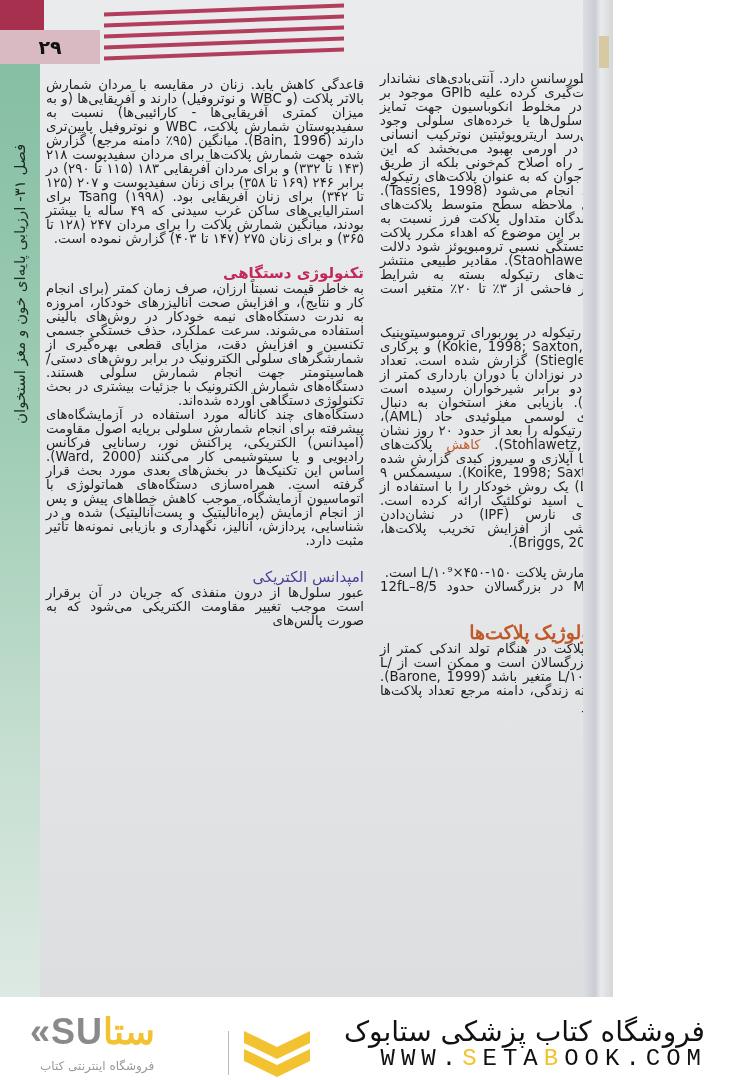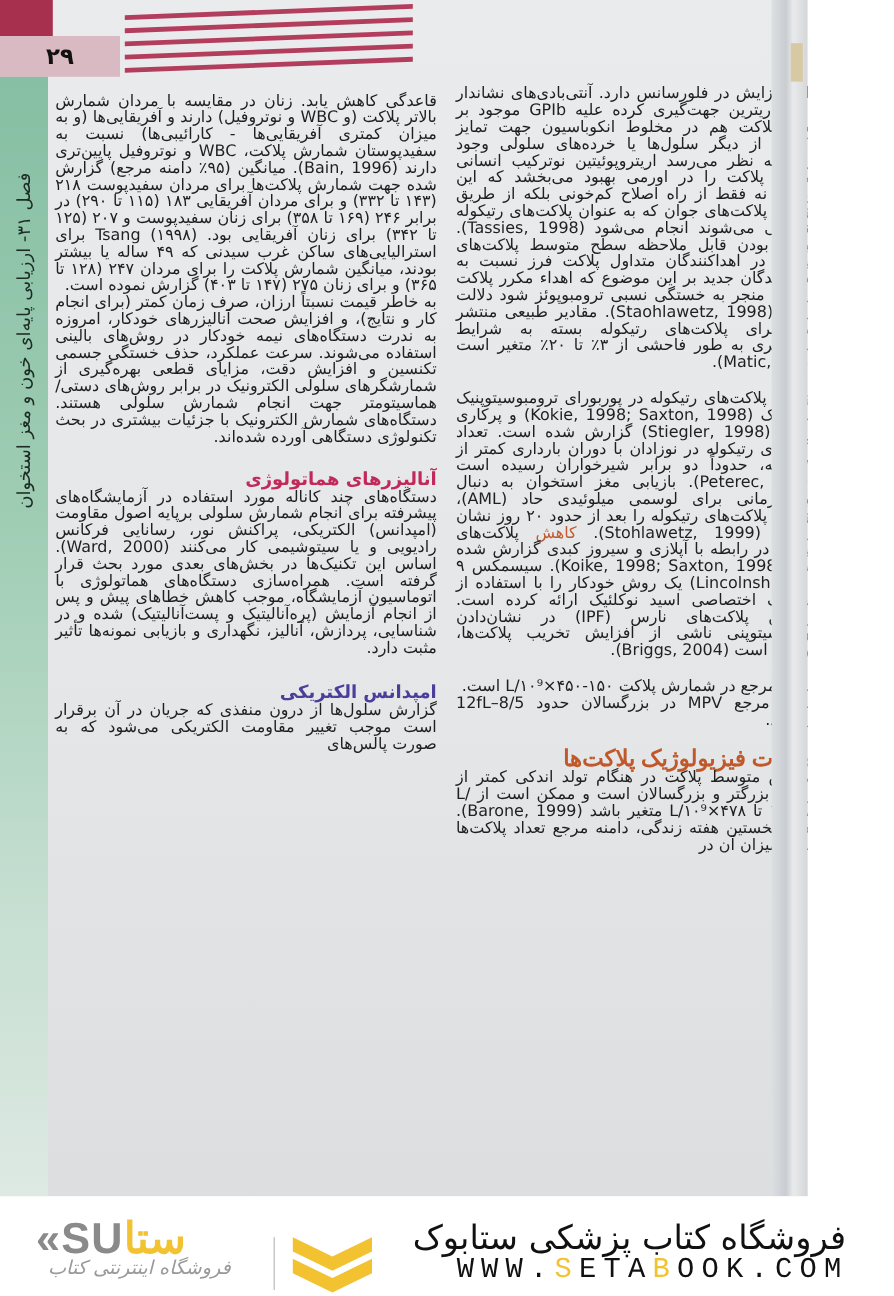--- a/index.html
+++ b/index.html
@@ -1,18 +1,18 @@
 <!DOCTYPE html>
 <html><head>
 <meta charset="utf-8">
 <style>
   html, body { margin:0; padding:0; }
   body { width:745px; height:1080px; background:#fff; overflow:hidden; position:relative;
          font-family:"DejaVu Sans", sans-serif; }
-  .page { position:absolute; left:0; top:0; width:673px; height:997px;
+  .page { position:absolute; left:0; top:0; width:613px; height:997px;
           background:linear-gradient(180deg,#e9ebec 0%,#e4e6e7 60%,#dcdedf 100%); overflow:hidden; }
   .page-edge { position:absolute; right:0; top:0; width:30px; height:997px;
                background:linear-gradient(90deg,#dcdfe2 0%,#c9cdd1 40%,#e8eaeb 60%,#d4d6d8 100%); }
   .page-edge .tab { position:absolute; right:4px; top:36px; width:10px; height:32px; background:#d7c9a2; }
   .top-block { position:absolute; left:0; top:0; width:44px; height:30px; background:#a8304f; }
   .num-box { position:absolute; left:0; top:30px; width:100px; height:34px; background:#d9b9c2;
              color:#111; font-size:19px; font-weight:bold; display:flex; align-items:center; justify-content:center;
              direction:rtl; }
   .stripes { position:absolute; left:104px; top:8px; width:240px; height:56px; }
   .stripes div { height:4px; background:#b33d5c; margin-bottom:7px; transform:skewY(-2.2deg); }
@@ -21,30 +21,30 @@
   .side-strip .vlabel { position:absolute; left:4px; top:60px; width:32px; height:320px;
                         writing-mode:vertical-rl; transform:rotate(180deg); direction:rtl;
                         font-size:15px; color:#1d2b25; display:flex; align-items:center; justify-content:center;
                         white-space:nowrap; }
   .col { position:absolute; direction:rtl; text-align:justify; color:#1f1f1f; font-size:13.3px; line-height:14px; }
   .col p { margin:0; }
   .col-left { left:46px; top:78px; width:318px; }
   .col-right { left:380px; top:72px; width:306px; }
   .heading-pink { color:#c2295a; font-weight:bold; font-size:15px; margin:20px 0 2px 0; }
   .heading-orange { color:#c1582a; font-weight:bold; font-size:19px; margin:18px 0 2px 0;font-family:Liberation Serif, serif; }
-  .heading-blue { color:#4b3d9a; font-weight:bold; font-size:15px; margin:22px 0 2px 0; }
+  .heading-blue { color:#4b3d9a; font-weight:normal; font-size:15px; margin:22px 0 2px 0; }
   .gap { height:16px; }
   .accent-orange { color:#c25a2e; }
   
   .footer { position:absolute; left:0; top:997px; width:745px; height:84px; background:#fff; }
   .logo { position:absolute; left:30px; top:14px; width:200px; height:56px; }
   .logo-word { position:absolute; left:0; top:0; font-size:36px; font-weight:bold; letter-spacing:1px; font-family:"Liberation Sans", sans-serif; }
   .logo-word .g { color:#8a8a8a; }
   .logo-word .y { color:#f2c230; }
-  .logo-sub { position:absolute; left:10px; top:36px; font-size:16px; color:#9a9a9a; direction:rtl;font-style:italic; }
+  .logo-sub { position:absolute; left:10px; top:48px; font-size:12px; color:#9a9a9a; direction:rtl; }
   .logo-div { position:absolute; left:198px; top:20px; width:1px; height:44px; background:#bbb; }
   .chevrons { position:absolute; left:212px; top:18px; width:70px; height:50px; }
   .shop-title { position:absolute; right:40px; top:18px; font-size:28px; color:#111; direction:rtl; }
   .shop-url { position:absolute; right:38px; top:48px; font-size:24px; letter-spacing:6px; color:#111;
               font-family:Liberation Mono, monospace; }
   .shop-url .hl { color:#f2c230; }
 </style>
 </head>
 <body>
 
@@ -57,25 +57,25 @@
       <div></div>
       <div></div>
       <div></div>
   </div>
   <div class="side-strip">
     <div class="vlabel">فصل ۳۱- ارزیابی پایه‌ای خون و مغز استخوان</div>
   </div>
 
   <div class="col col-left">
     <p>قاعدگی کاهش یابد. زنان در مقایسه با مردان شمارش بالاتر پلاکت (و WBC و نوتروفیل) دارند و آفریقایی‌ها (و به میزان کمتری آفریقایی‌ها - کارائیبی‌ها) نسبت به سفیدپوستان شمارش پلاکت، WBC و نوتروفیل پایین‌تری دارند (Bain, 1996). میانگین (۹۵٪ دامنه مرجع) گزارش شده جهت شمارش پلاکت‌ها برای مردان سفیدپوست ۲۱۸ (۱۴۳ تا ۳۳۲) و برای مردان آفریقایی ۱۸۳ (۱۱۵ تا ۲۹۰) در برابر ۲۴۶ (۱۶۹ تا ۳۵۸) برای زنان سفیدپوست و ۲۰۷ (۱۲۵ تا ۳۴۲) برای زنان آفریقایی بود. Tsang (۱۹۹۸) برای استرالیایی‌های ساکن غرب سیدنی که ۴۹ ساله یا بیشتر بودند، میانگین شمارش پلاکت را برای مردان ۲۴۷ (۱۲۸ تا ۳۶۵) و برای زنان ۲۷۵ (۱۴۷ تا ۴۰۳) گزارش نموده است.</p>
+    <div class="heading-pink">تکنولوژی دستگاهی</div>
     <p>به خاطر قیمت نسبتاً ارزان، صرف زمان کمتر (برای انجام کار و نتایج)، و افزایش صحت آنالیزرهای خودکار، امروزه به ندرت دستگاه‌های نیمه خودکار در روش‌های بالینی استفاده می‌شوند. سرعت عملکرد، حذف خستگی جسمی تکنسین و افزایش دقت، مزایای قطعی بهره‌گیری از شمارشگرهای سلولی الکترونیک در برابر روش‌های دستی/ هماسیتومتر جهت انجام شمارش سلولی هستند. دستگاه‌های شمارش الکترونیک با جزئیات بیشتری در بحث تکنولوژی دستگاهی آورده شده‌اند.</p>
-    <div class="heading-pink">آنالیزرهای هماتولوژی</div>
     <p>دستگاه‌های چند کاناله مورد استفاده در آزمایشگاه‌های پیشرفته برای انجام شمارش سلولی برپایه اصول مقاومت (امپدانس) الکتریکی، پراکنش نور، رسانایی فرکانس رادیویی و یا سیتوشیمی کار می‌کنند (Ward, 2000). اساس این تکنیک‌ها در بخش‌های بعدی مورد بحث قرار گرفته است. همراه‌سازی دستگاه‌های هماتولوژی با اتوماسیون آزمایشگاه، موجب کاهش خطاهای پیش و پس از انجام آزمایش (پره‌آنالیتیک و پست‌آنالیتیک) شده و در شناسایی، پردازش، آنالیز، نگهداری و بازیابی نمونه‌ها تأثیر مثبت دارد.</p>
     <div class="heading-blue">امپدانس الکتریکی</div>
-    <p>گزارش سلول‌ها از درون منفذی که جریان در آن برقرار است موجب تغییر مقاومت الکتریکی می‌شود که به صورت پالس‌های</p>
+    <p>عبور سلول‌ها از درون منفذی که جریان در آن برقرار است موجب تغییر مقاومت الکتریکی می‌شود که به صورت پالس‌های</p>
   </div>
 
   <div class="col col-right">
     <p>برابر افزایش در فلورسانس دارد. آنتی‌بادی‌های نشاندار با فیکواریترین جهت‌گیری کرده علیه GPIb موجود بر سطح پلاکت هم در مخلوط انکوباسیون جهت تمایز پلاکت‌ها از دیگر سلول‌ها یا خرده‌های سلولی وجود دارند. به نظر می‌رسد اریتروپوئیتین نوترکیب انسانی عملکرد پلاکت را در اورمی بهبود می‌بخشد که این موضوع نه فقط از راه اصلاح کم‌خونی بلکه از طریق افزایش پلاکت‌های جوان که به عنوان پلاکت‌های رتیکوله شناسایی می‌شوند انجام می‌شود (Tassies, 1998). پایین‌تر بودن قابل ملاحظه سطح متوسط پلاکت‌های رتیکوله در اهداکنندگان متداول پلاکت فرز نسبت به اهداءکنندگان جدید بر این موضوع که اهداء مکرر پلاکت می‌تواند منجر به خستگی نسبی ترومبوپوئز شود دلالت می‌کند (Staohlawetz, 1998). مقادیر طبیعی منتشر شده برای پلاکت‌های رتیکوله بسته به شرایط اندازه‌گیری به طور فاحشی از ۳٪ تا ۲۰٪ متغیر است (Matic, 1998).</p>
     <div class="gap"></div>
     <p><span class="accent-orange">افزایش</span><span> پلاکت‌های رتیکوله در پوربورای ترومبوسیتوپنیک ایدیوپاتیک (Kokie, 1998; Saxton, 1998) و پرکاری تیروئید (Stiegler, 1998) گزارش شده است. تعداد پلاکت‌های رتیکوله در نوزادان با دوران بارداری کمتر از ۳۰ هفته، حدوداً دو برابر شیرخواران رسیده است (Peterec, 1996). بازیابی مغز استخوان به دنبال شیمی‌درمانی برای لوسمی میلوئیدی حاد (AML)، افزایش پلاکت‌های رتیکوله را بعد از حدود ۲۰ روز نشان می‌دهد (Stohlawetz, 1999). </span><span class="accent-orange">کاهش</span><span> پلاکت‌های رتیکوله در رابطه با آپلازی و سیروز کبدی گزارش شده است (Koike, 1998; Saxton, 1998). سیسمکس ۹ (Lincolnshire, IL) یک روش خودکار را با استفاده از یک رنگ اختصاصی اسید نوکلئیک ارائه کرده است. فراکشن پلاکت‌های نارس (IPF) در نشان‌دادن ترومبوسیتوپنی ناشی از افزایش تخریب پلاکت‌ها، سودمند است (Briggs, 2004).</span></p>
     <div class="gap"></div>
     <p>مقادیر مرجع در شمارش پلاکت L/۱۰⁹×۴۵۰-۱۵۰ است.</p>
     <p>مقادیر مرجع MPV در بزرگسالان حدود 12fL–8/5 می‌باشد.</p>
     <div class="heading-orange">تغییرات فیزیولوژیک پلاکت‌ها</div>

